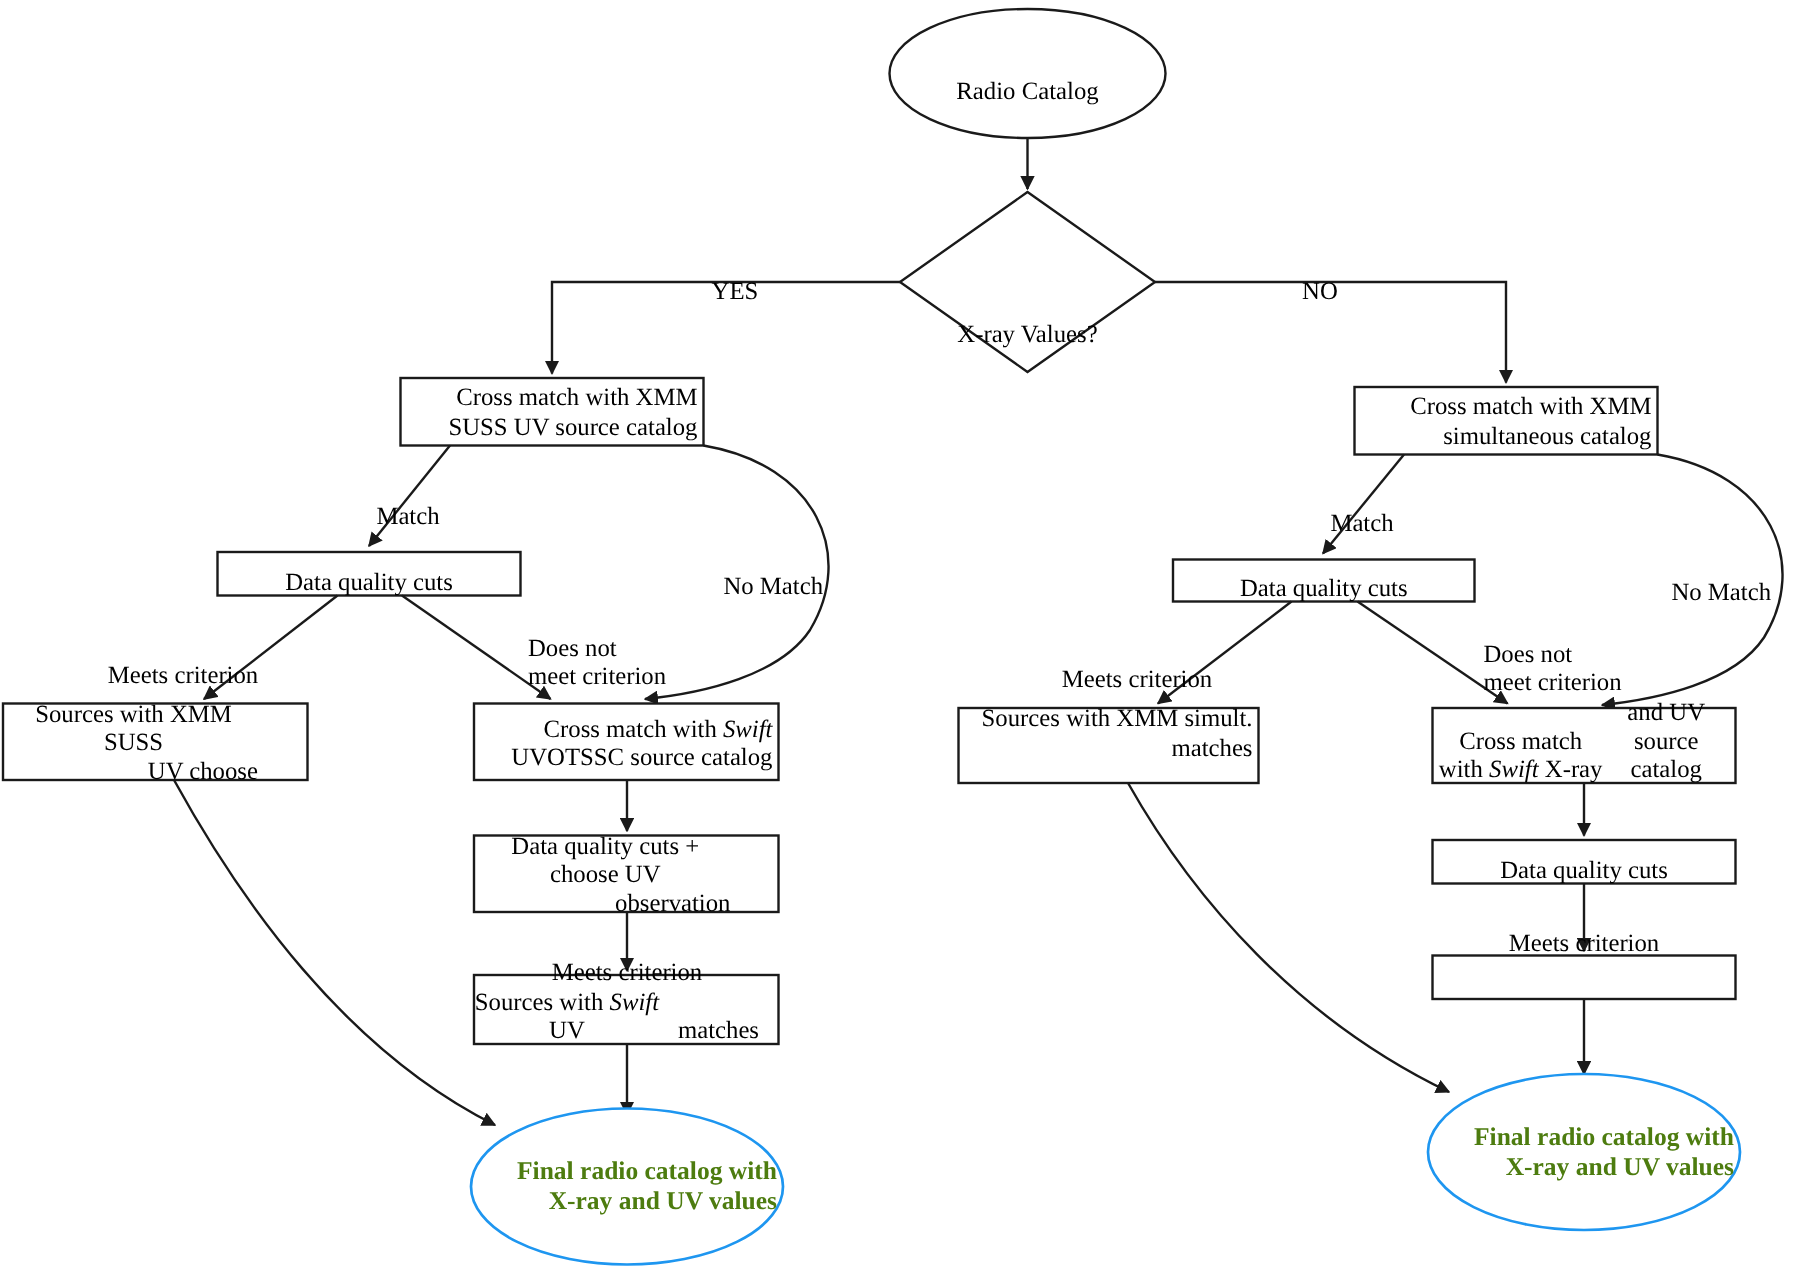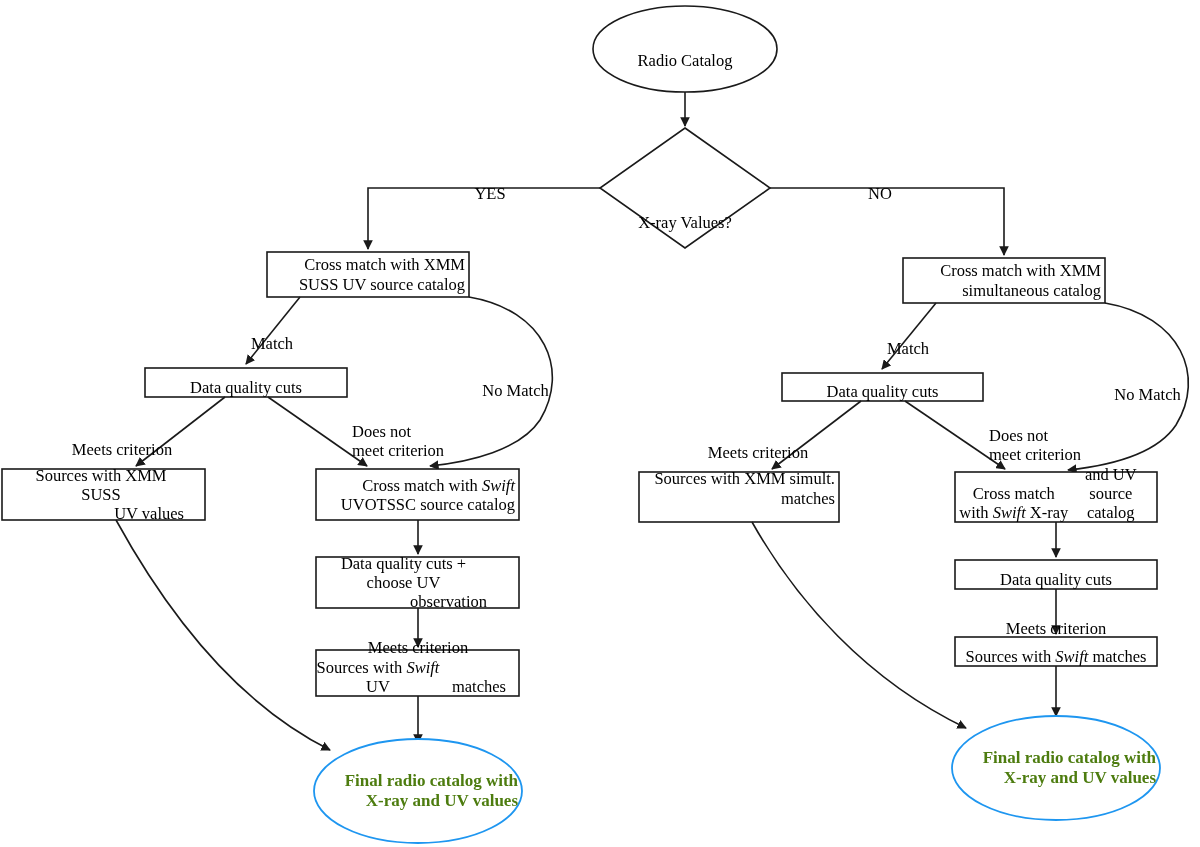--- a/index.html
+++ b/index.html
@@ -167,23 +167,23 @@
   </div>
 
   <div class="edge-label" style="left:42px; top:422px; width:160px;">
     <span>Meets criterion</span>
   </div>
   <div class="edge-label" style="left:352px; top:404px; width:160px; text-align:left;">
     <span>Does not
 meet criterion</span>
   </div>
 
-  <div class="node-text" style="left:14px; top:469px; width:174px; height:51px; flex-direction:column;">
+  <div class="node-text" style="left:2px; top:469px; width:174px; height:51px; flex-direction:column;">
     <span>Sources with XMM SUSS</span>
-    <span>UV values</span>
+    <span>UV choose</span>
   </div>
 
   <div class="node-text" style="left:316px; top:469px; width:203px; height:52px; flex-direction:column;">
     <span><span>Cross match with </span><span class="ital">Swift</span></span>
     <span>UVOTSSC source catalog</span>
   </div>
 
   <div class="node-text" style="left:316px; top:557px; width:175px; height:51px; flex-direction:column;">
     <span>Data quality cuts + choose UV</span>
     <span>observation</span>
@@ -238,22 +238,19 @@
   </div>
 
   <div class="node-text" style="left:955px; top:560px; width:202px; height:29px;">
     <span>Data quality cuts</span>
   </div>
 
   <div class="edge-label" style="left:976px; top:601px; width:160px;">
     <span>Meets criterion</span>
   </div>
 
-  <div class="node-text" style="left:955px; top:637px; width:202px; height:29px;">
-    <span><span>Sources with </span><span class="ital">Swift</span><span> matches</span></span>
-  </div>
 
   <div class="node-text blue" style="left:952px; top:716px; width:208px; height:104px; flex-direction:column;">
     <span>Final radio catalog with</span>
     <span>X-ray and UV values</span>
   </div>
 
 </div>
 
 </body></html>

